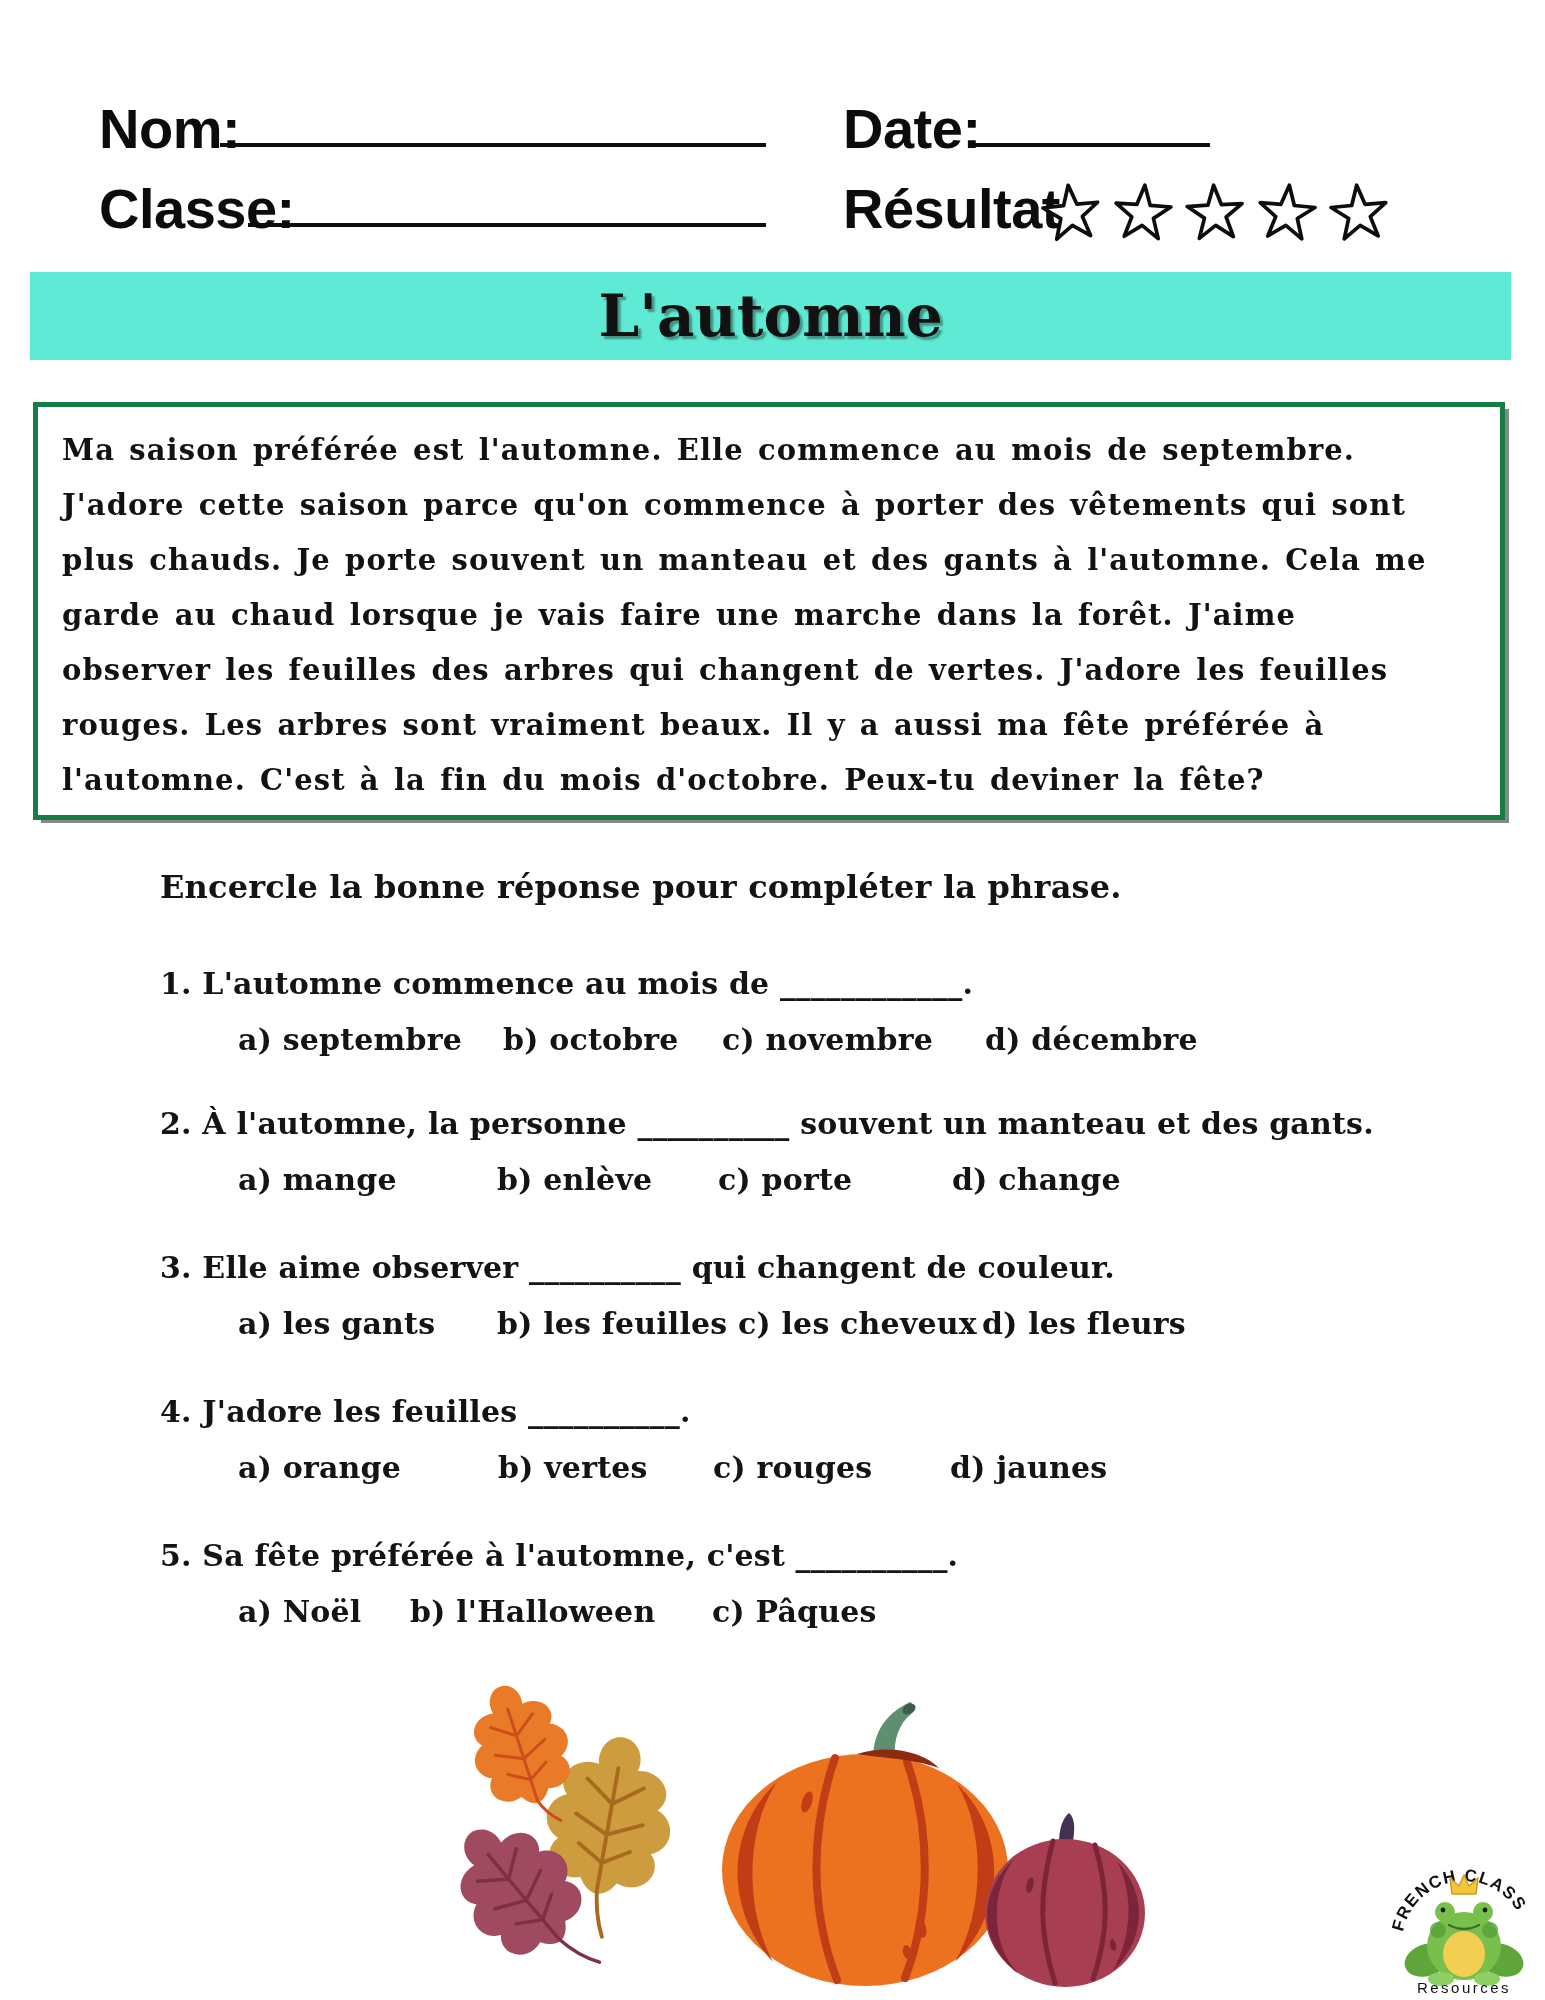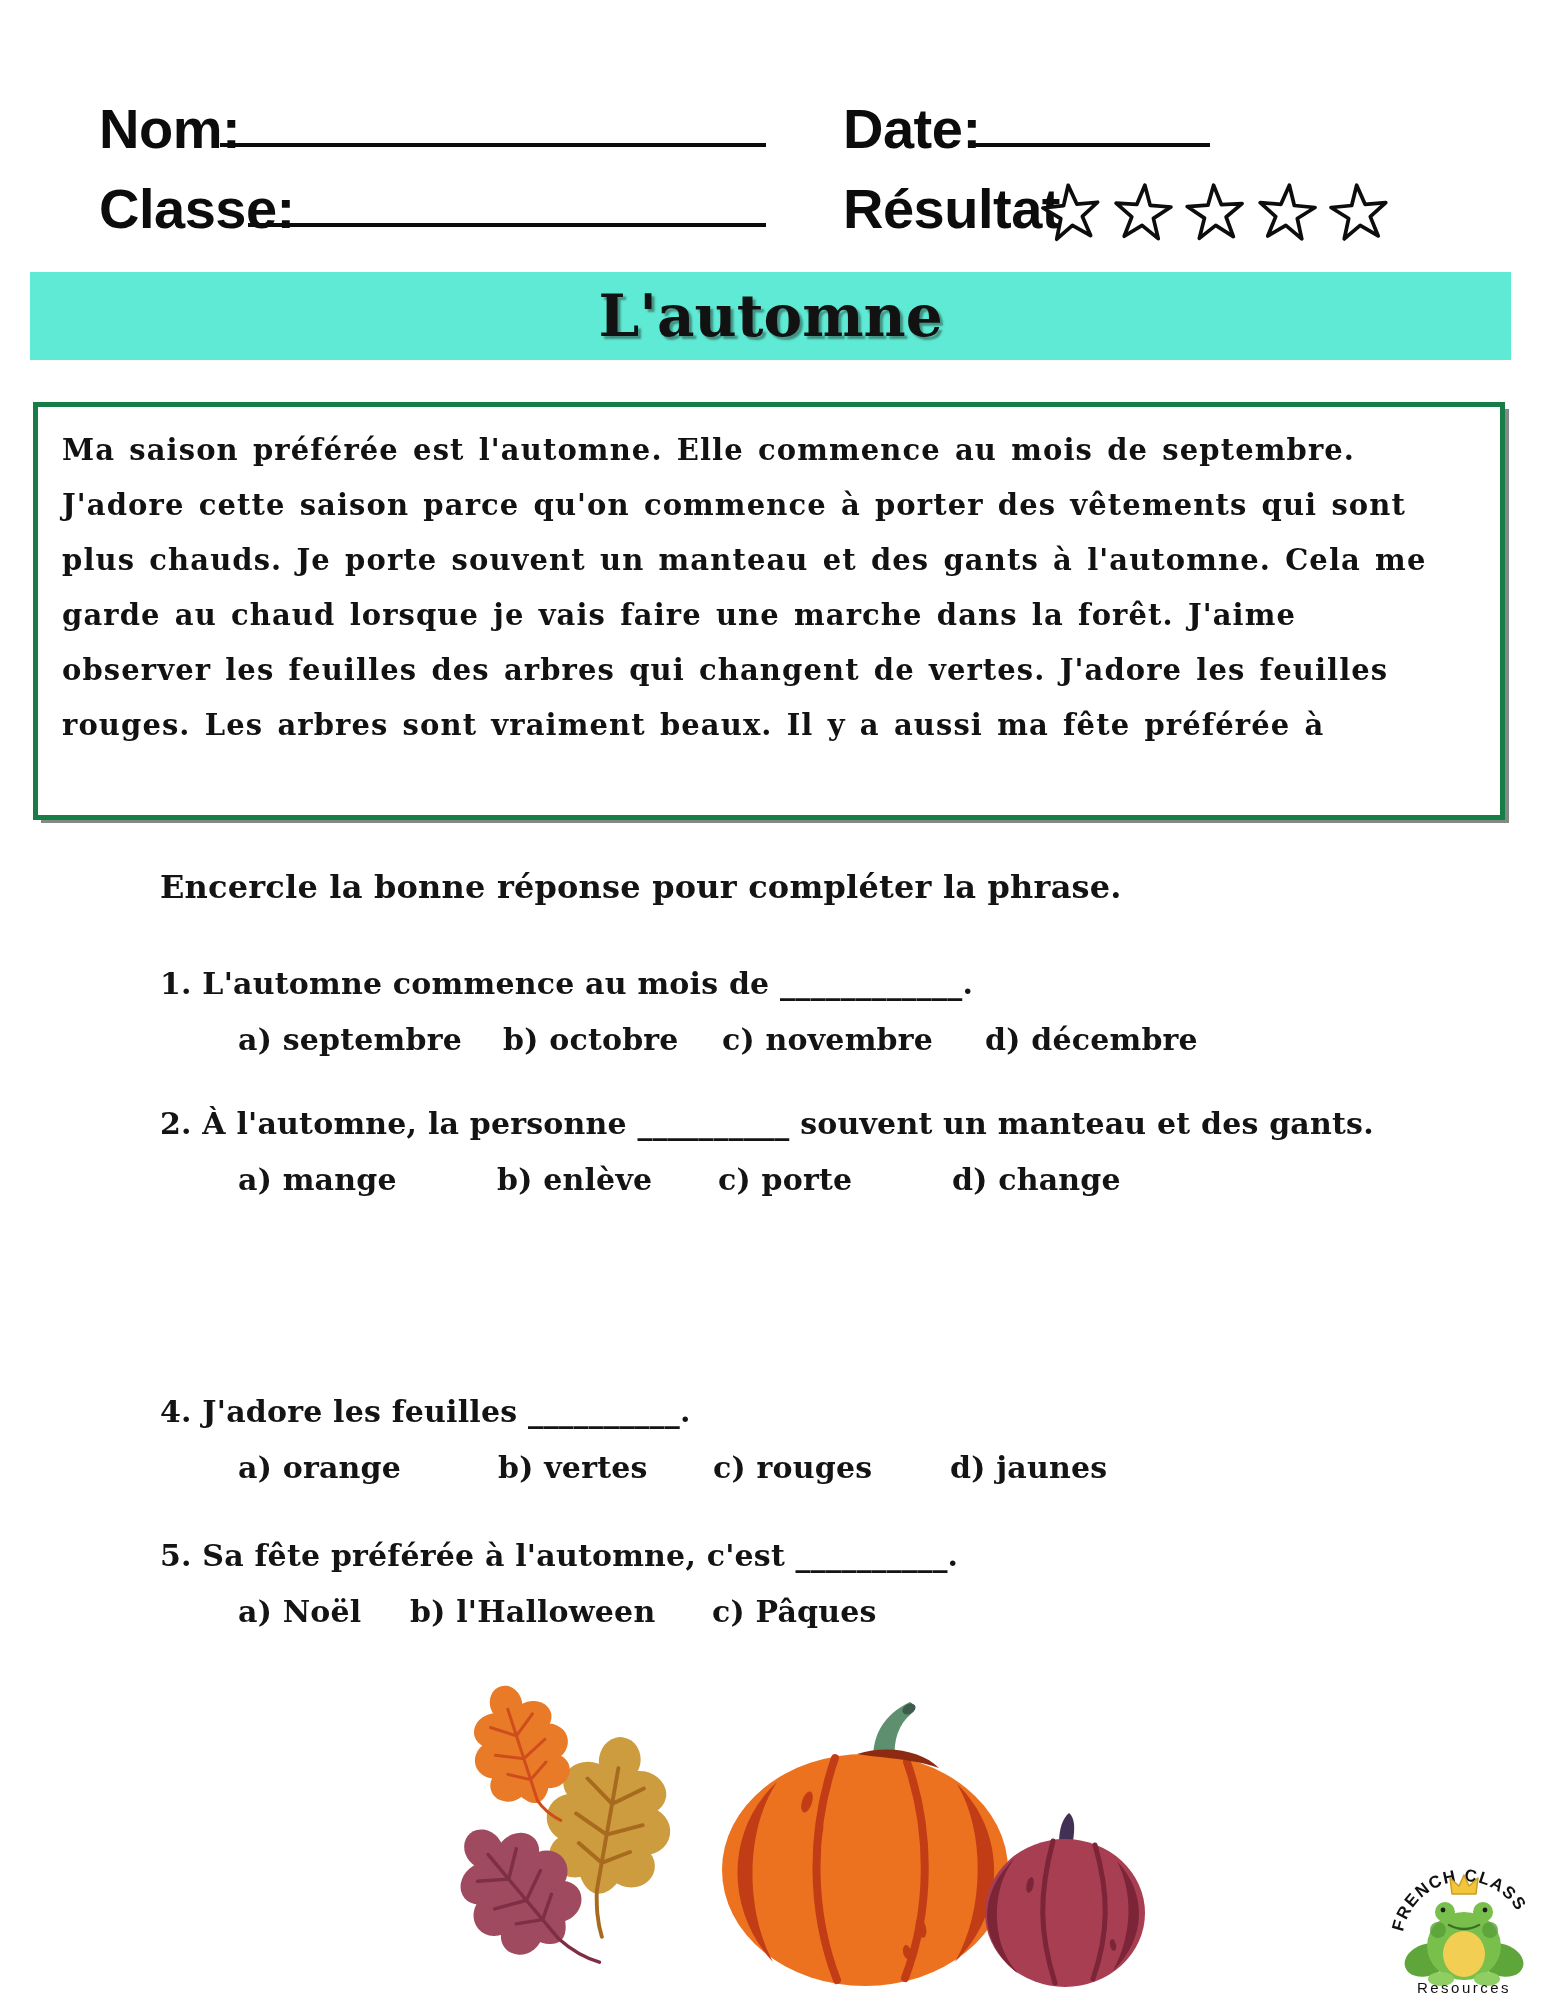--- a/index.html
+++ b/index.html
@@ -102,40 +102,48 @@
     <div class="banner-title">L'automne</div>
   </div>
 
   <div class="passage-box">
     <div class="p-line">Ma saison préférée est l'automne. Elle commence au mois de septembre.</div>
     <div class="p-line">J'adore cette saison parce qu'on commence à porter des vêtements qui sont</div>
     <div class="p-line">plus chauds. Je porte souvent un manteau et des gants à l'automne. Cela me</div>
     <div class="p-line">garde au chaud lorsque je vais faire une marche dans la forêt. J'aime</div>
     <div class="p-line">observer les feuilles des arbres qui changent de vertes. J'adore les feuilles</div>
     <div class="p-line">rouges. Les arbres sont vraiment beaux. Il y a aussi ma fête préférée à</div>
+    <div class="p-line">l'automne. C'est à la fin du mois d'octobre. Peux-tu deviner la fête?</div>
   </div>
 
   <div class="instruction">Encercle la bonne réponse pour compléter la phrase.</div>
 
   <div class="question" id="q0">
     <div class="qtext">1. L'automne commence au mois de ____________.</div>
     <span class="opt o0">a) septembre</span>
     <span class="opt o1">b) octobre</span>
     <span class="opt o2">c) novembre</span>
     <span class="opt o3">d) décembre</span>
   </div>
 
   <div class="question" id="q1">
     <div class="qtext">2. À l'automne, la personne __________ souvent un manteau et des gants.</div>
     <span class="opt o0">a) mange</span>
     <span class="opt o1">b) enlève</span>
     <span class="opt o2">c) porte</span>
     <span class="opt o3">d) change</span>
   </div>
 
+  <div class="question" id="q2">
+    <div class="qtext">3. Elle aime observer __________ qui changent de couleur.</div>
+    <span class="opt o0">a) les gants</span>
+    <span class="opt o1">b) les feuilles</span>
+    <span class="opt o2">c) les cheveux</span>
+    <span class="opt o3">d) les fleurs</span>
+  </div>
 
   <div class="question" id="q3">
     <div class="qtext">4. J'adore les feuilles __________.</div>
     <span class="opt o0">a) orange</span>
     <span class="opt o1">b) vertes</span>
     <span class="opt o2">c) rouges</span>
     <span class="opt o3">d) jaunes</span>
   </div>
 
   <div class="question" id="q4">

